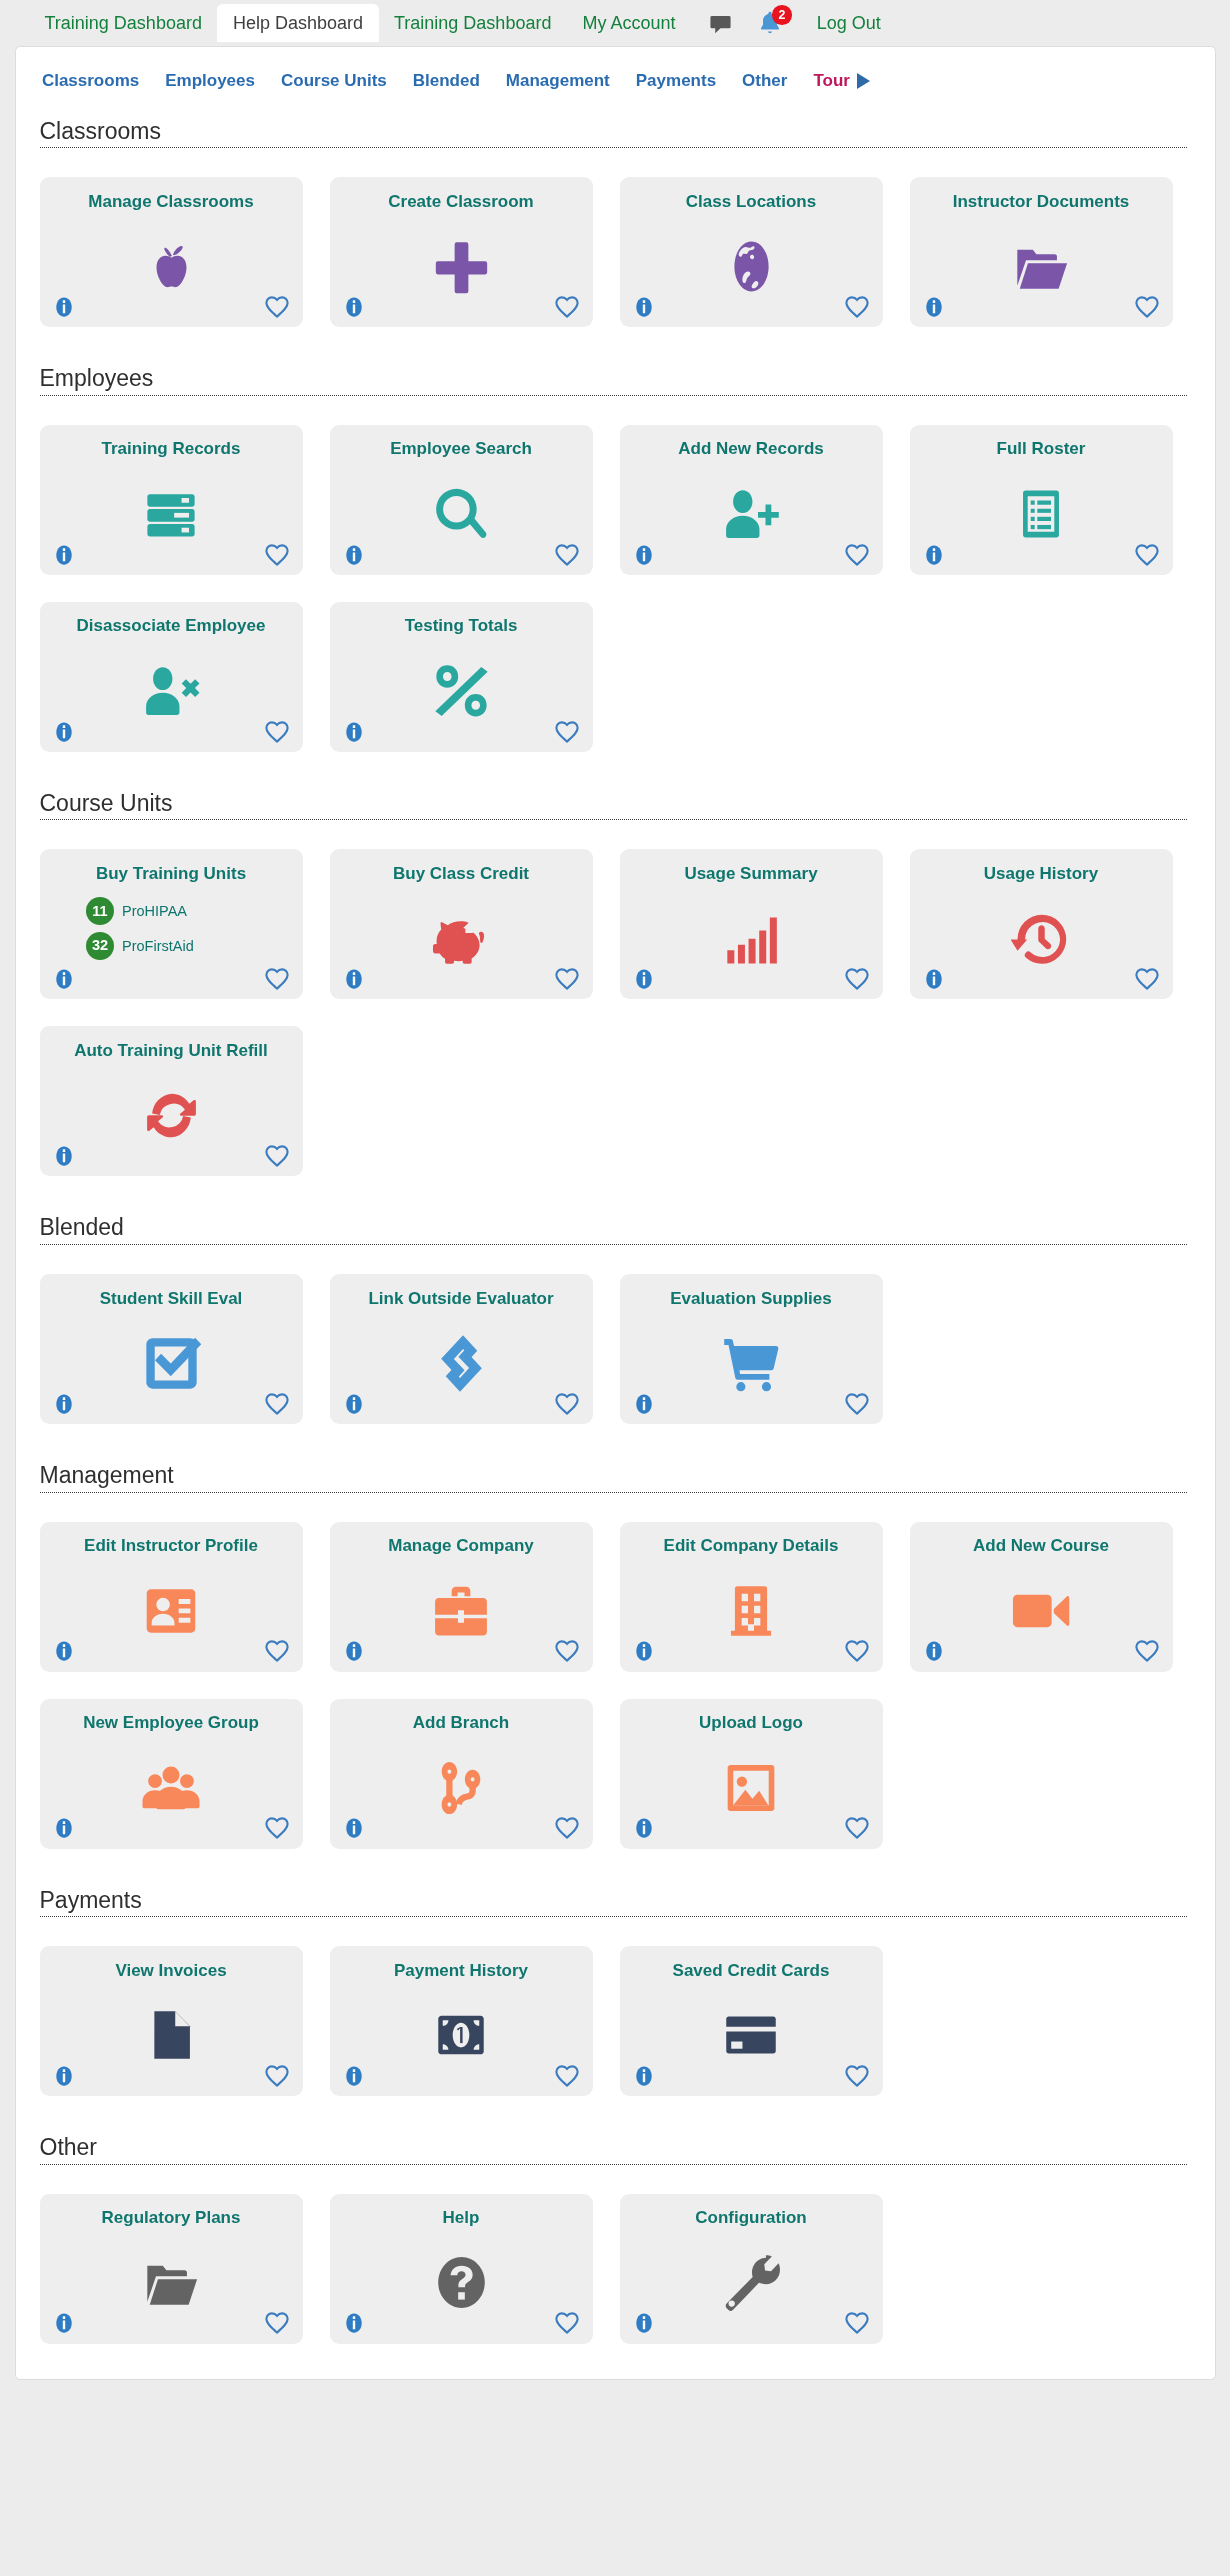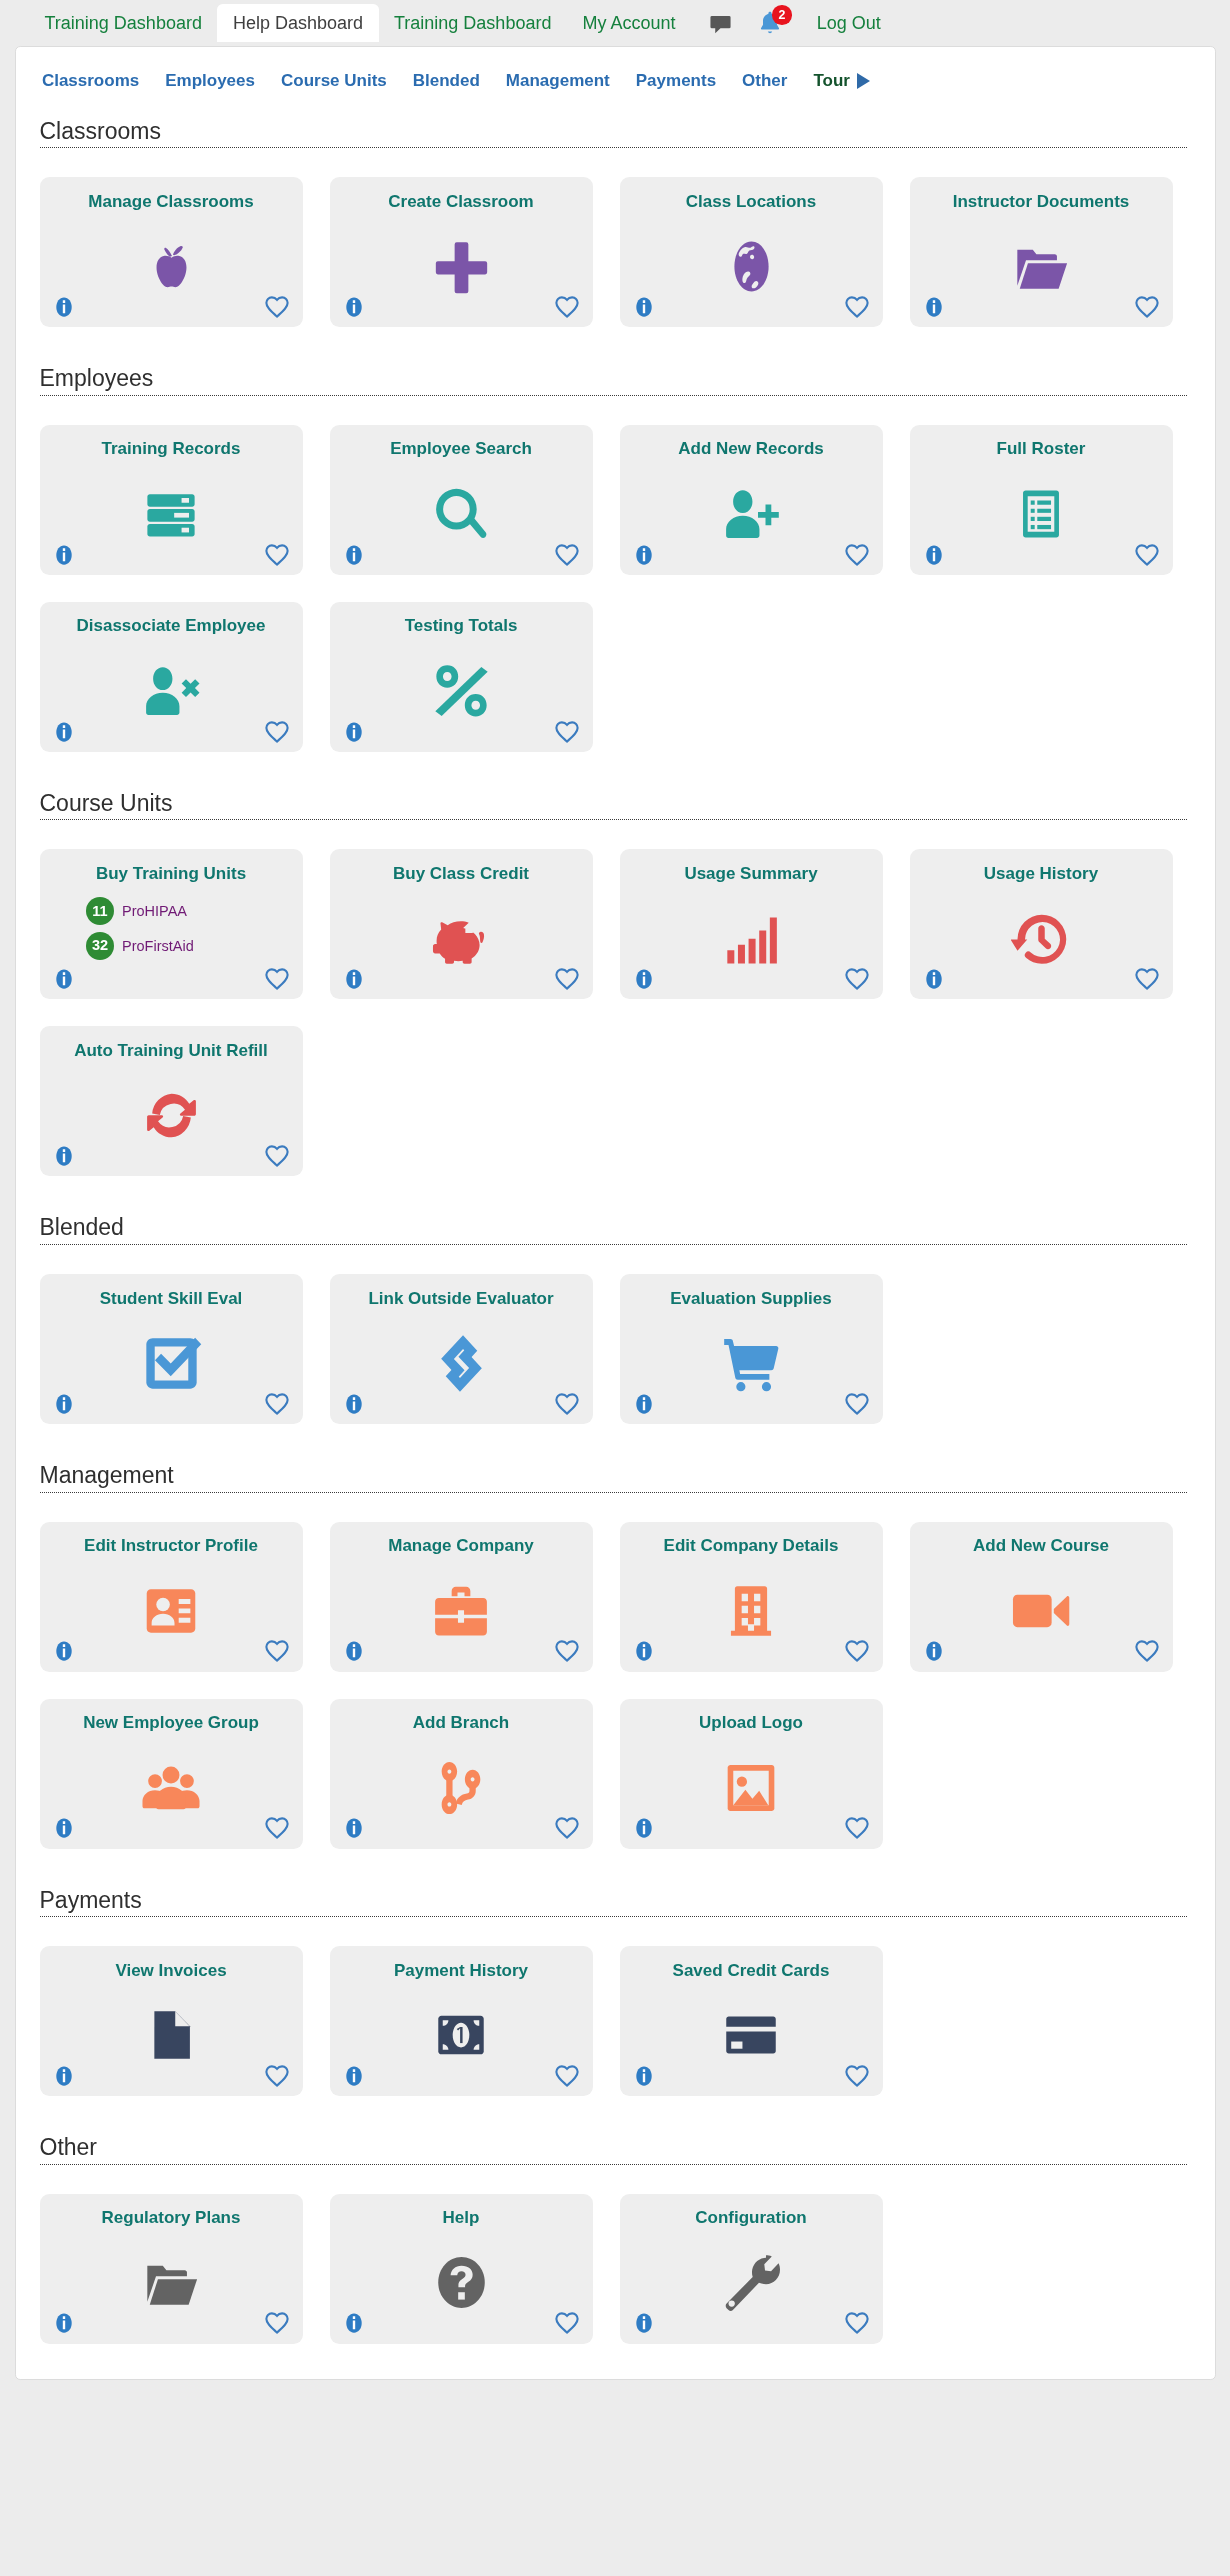--- a/index.html
+++ b/index.html
@@ -76,21 +76,21 @@
   .anchor-link {
     color: #2b6cb0;
     font-size: 17px;
     font-weight: bold;
     text-decoration: none;
     padding: 0 13px;
     white-space: nowrap;
     cursor: pointer;
   }
   .tour-link {
-    color: #14532d;
+    color: #be185d;
     font-size: 17px;
     font-weight: bold;
     padding: 0 13px;
     display: inline-flex;
     align-items: center;
     gap: 6.7px;
     cursor: pointer;
   }
   .play-tri {
     width: 0; height: 0;
@@ -183,21 +183,21 @@
     background: #2e8b34;
     color: #ffffff;
     font-size: 14.5px;
     font-weight: bold;
     display: flex; align-items: center; justify-content: center;
     flex: 0 0 28px;
     line-height: 1;
   }
   .unit-name {
     font-size: 14.5px;
-    color: #701a75;
+    color: #0f766e;
     white-space: nowrap;
   }
 </style>
 </head>
 <body>
 
 <div class="topbar">
   <div id="topnav-slot" style="display:flex;align-items:center;">
       <div class="topnav-item">Training Dashboard</div>
       <div class="topnav-item active">Help Dashboard</div>

